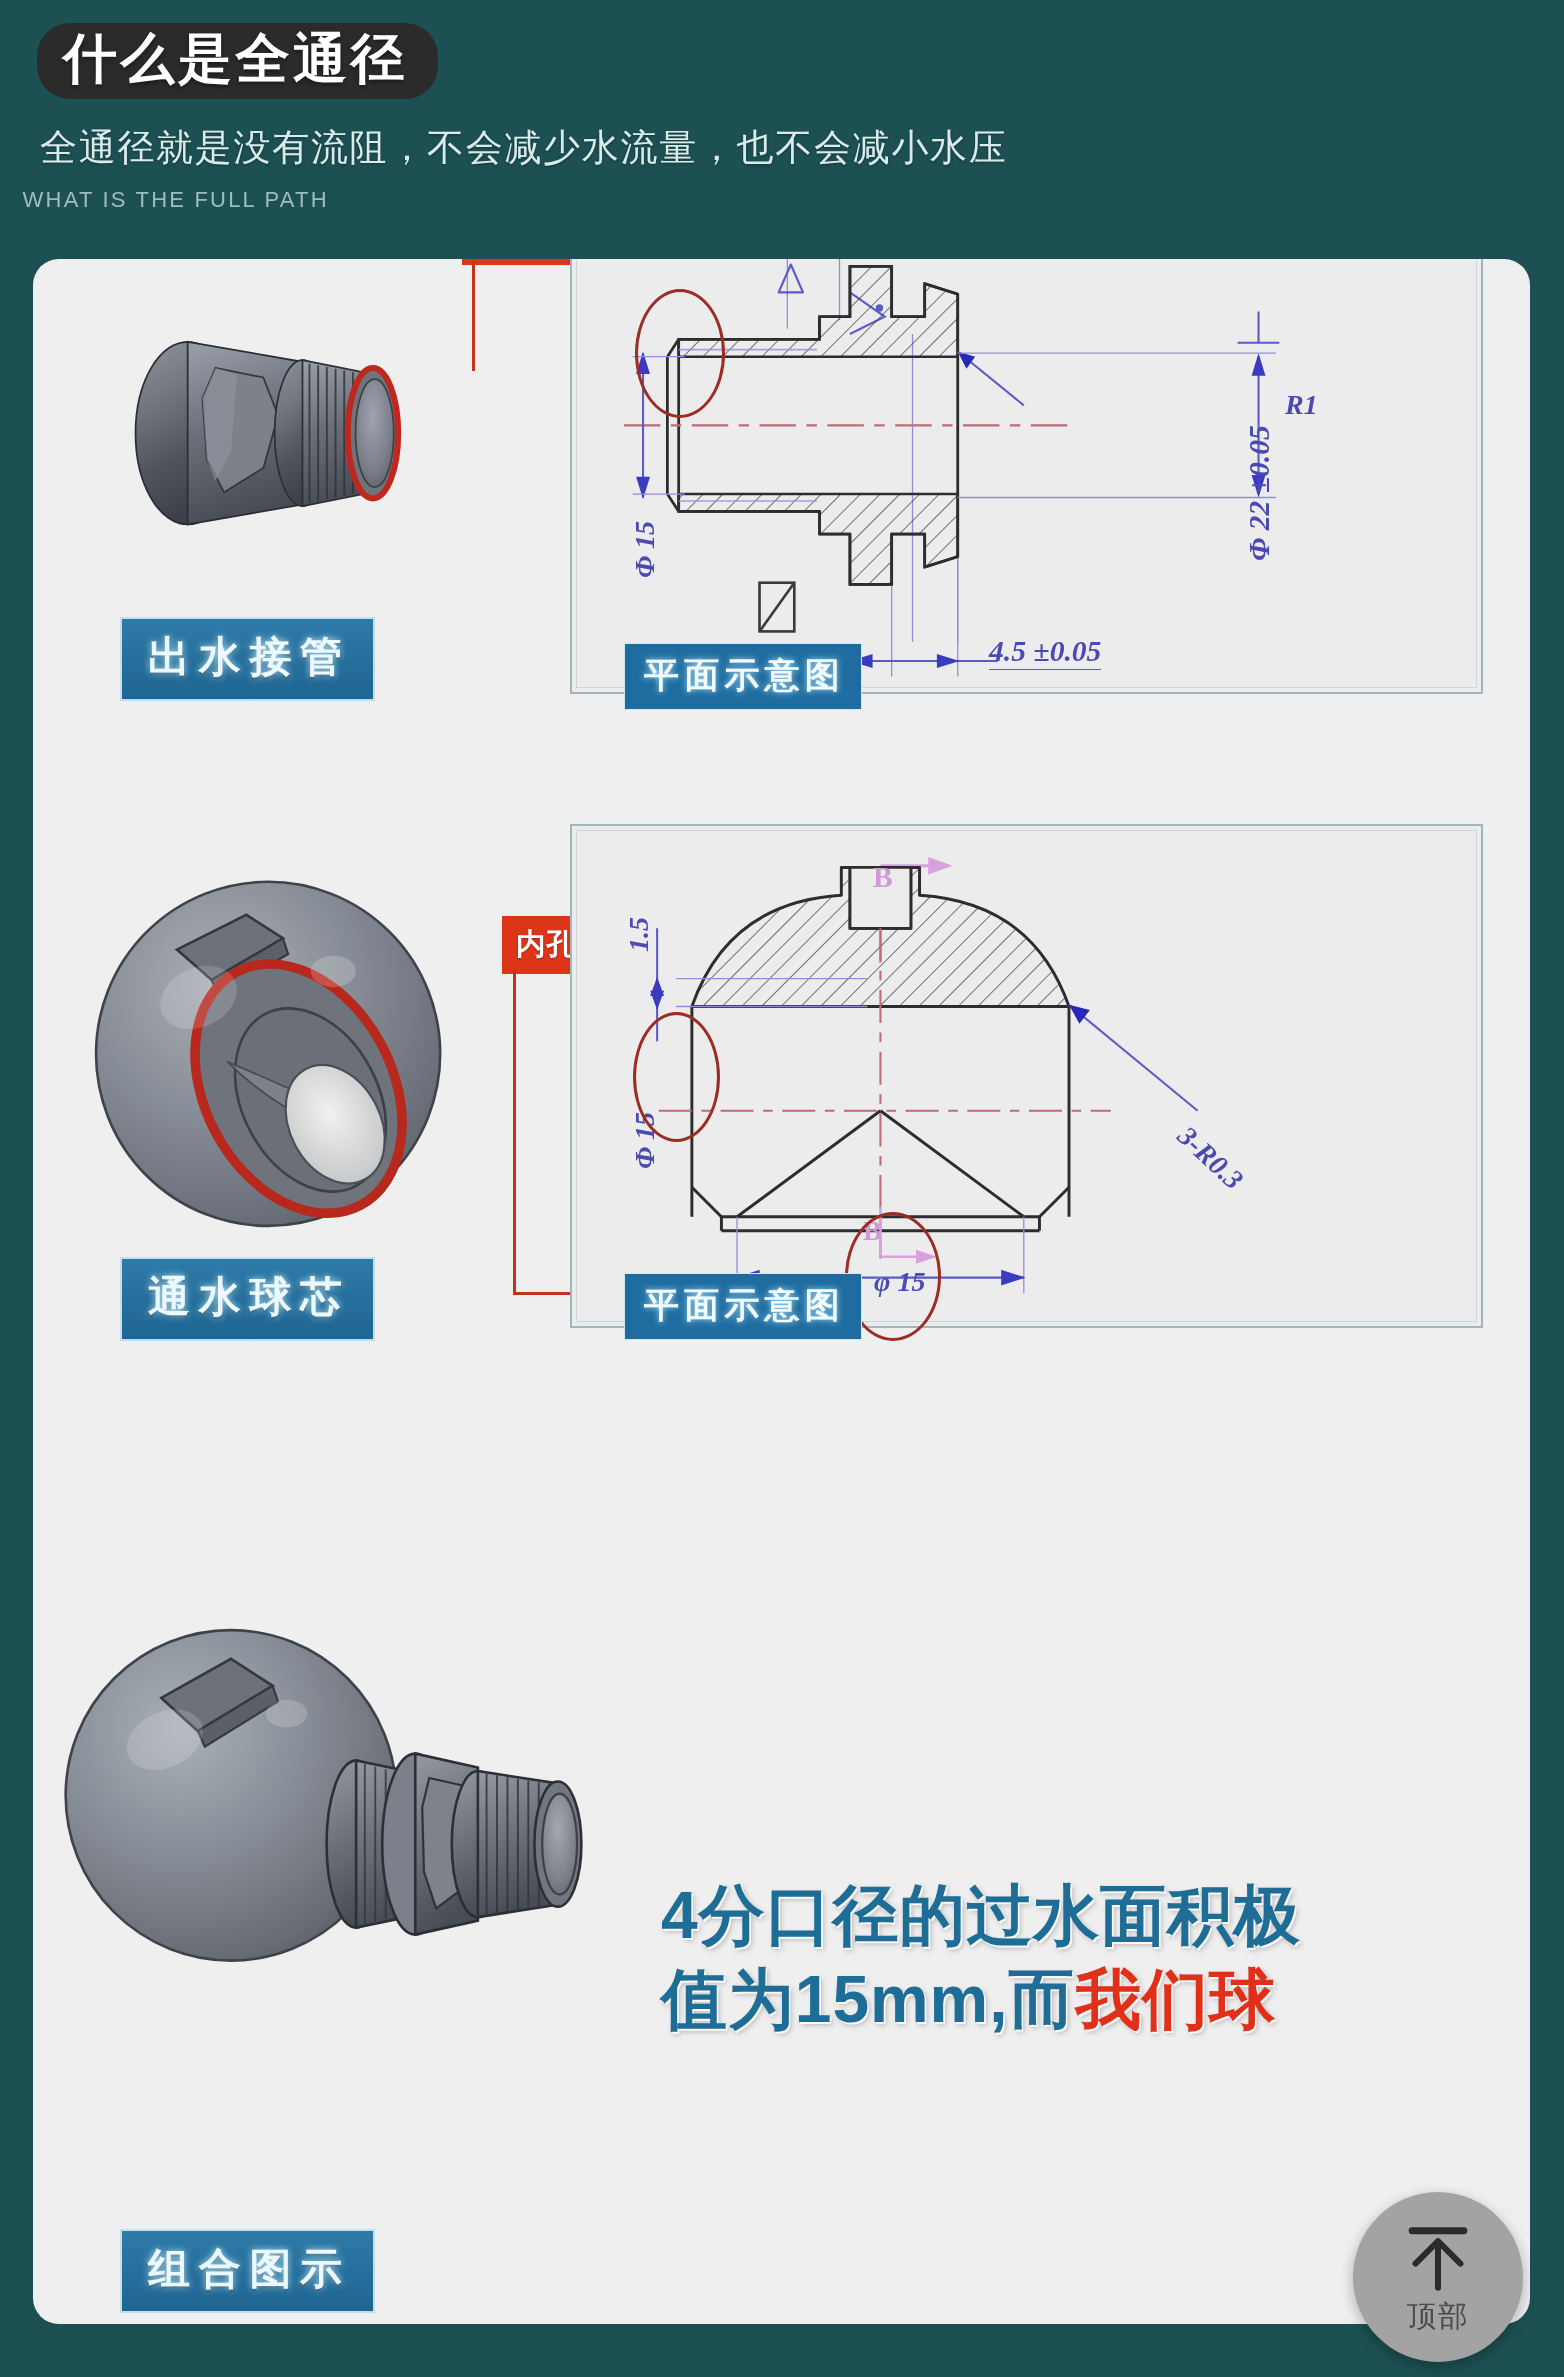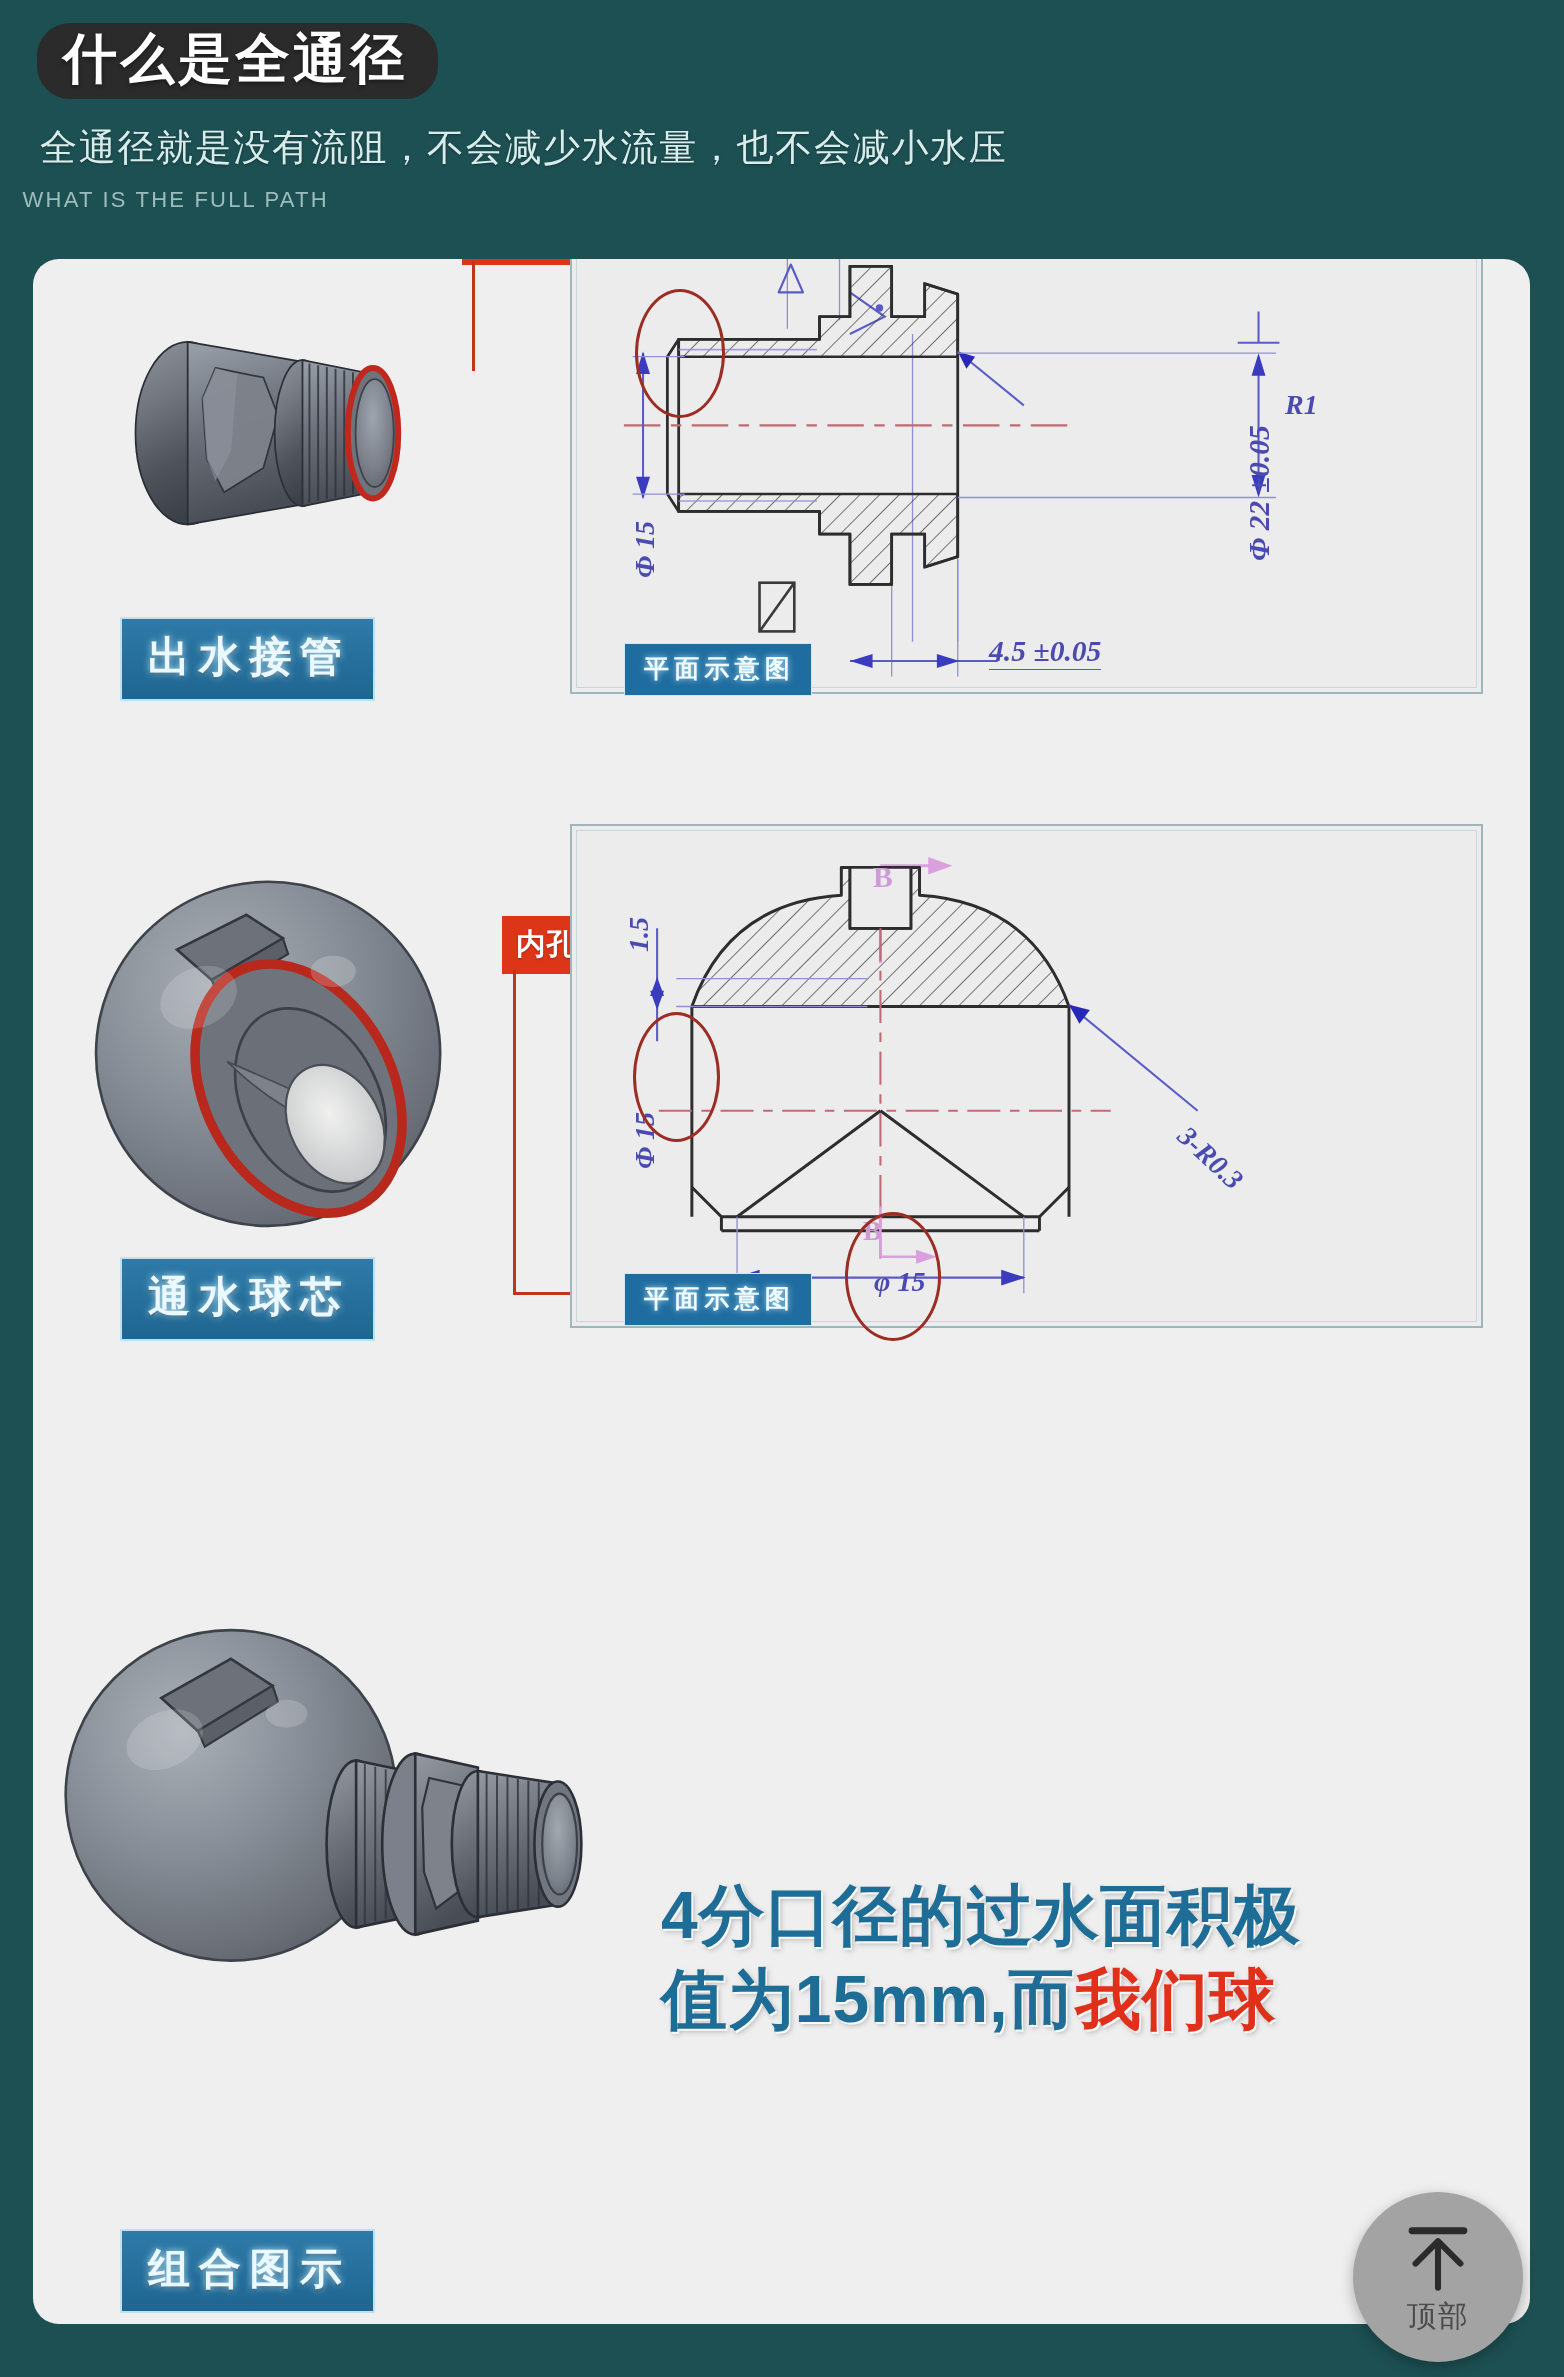--- a/index.html
+++ b/index.html
@@ -63,21 +63,21 @@
 
   
   .dwg-frame {
     position: absolute; border: 2.6px solid #9fb6bf;
     background: #ececec;
   }
   .dwg-inner { position: absolute; inset: 4.3px; border: 0.9px solid #c9d6da; }
 
   .plan-label {
     position: absolute; background: #1f6da0; border: 1.7px solid #cfe8f5;
-    color: #f0fbff; font-size: 25px; font-weight: bold; letter-spacing: 5.2px;
+    color: #f0fbff; font-size: 35px; font-weight: bold; letter-spacing: 5.2px;
     padding: 7.8px 15.6px 10.4px 19px; white-space: nowrap;
     text-shadow: 0 0 6px rgba(190,235,255,.9);
     text-align: center;
   }
 
   
   .dim {
     position: absolute; color: #4a4ab0; font-style: italic;
     font-family: "Liberation Serif", "DejaVu Serif", serif;
     font-weight: bold; white-space: nowrap;

